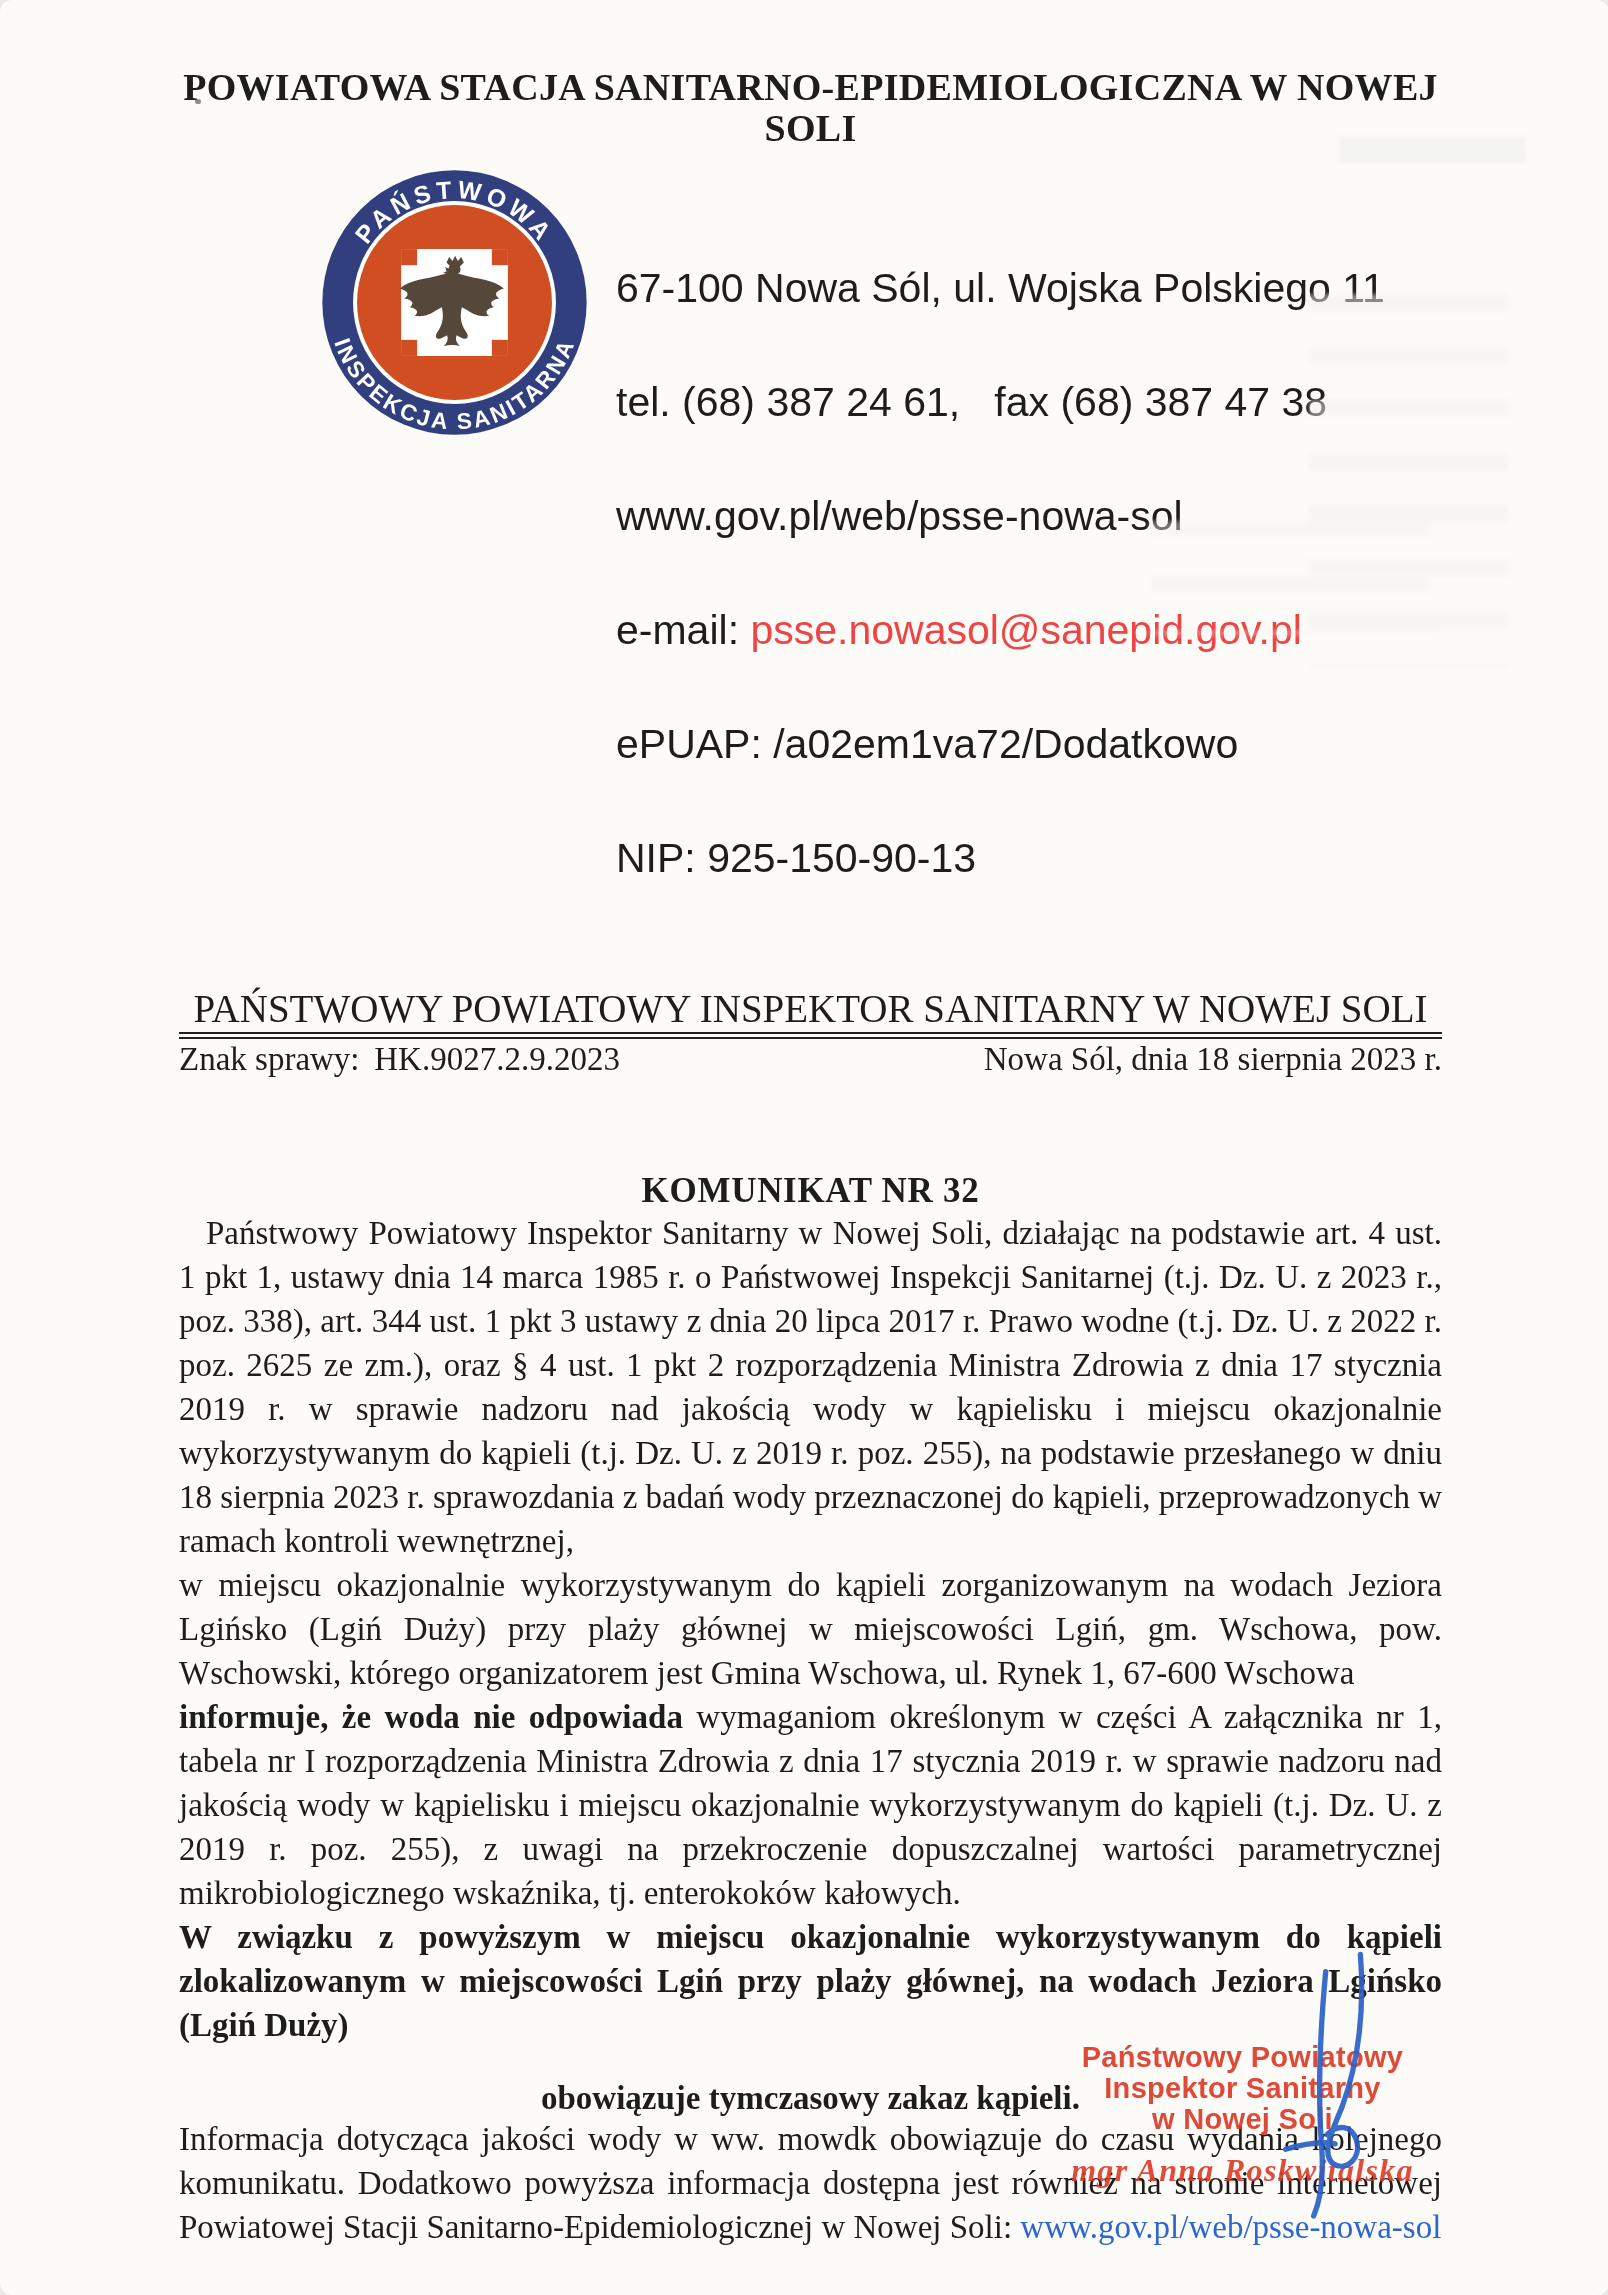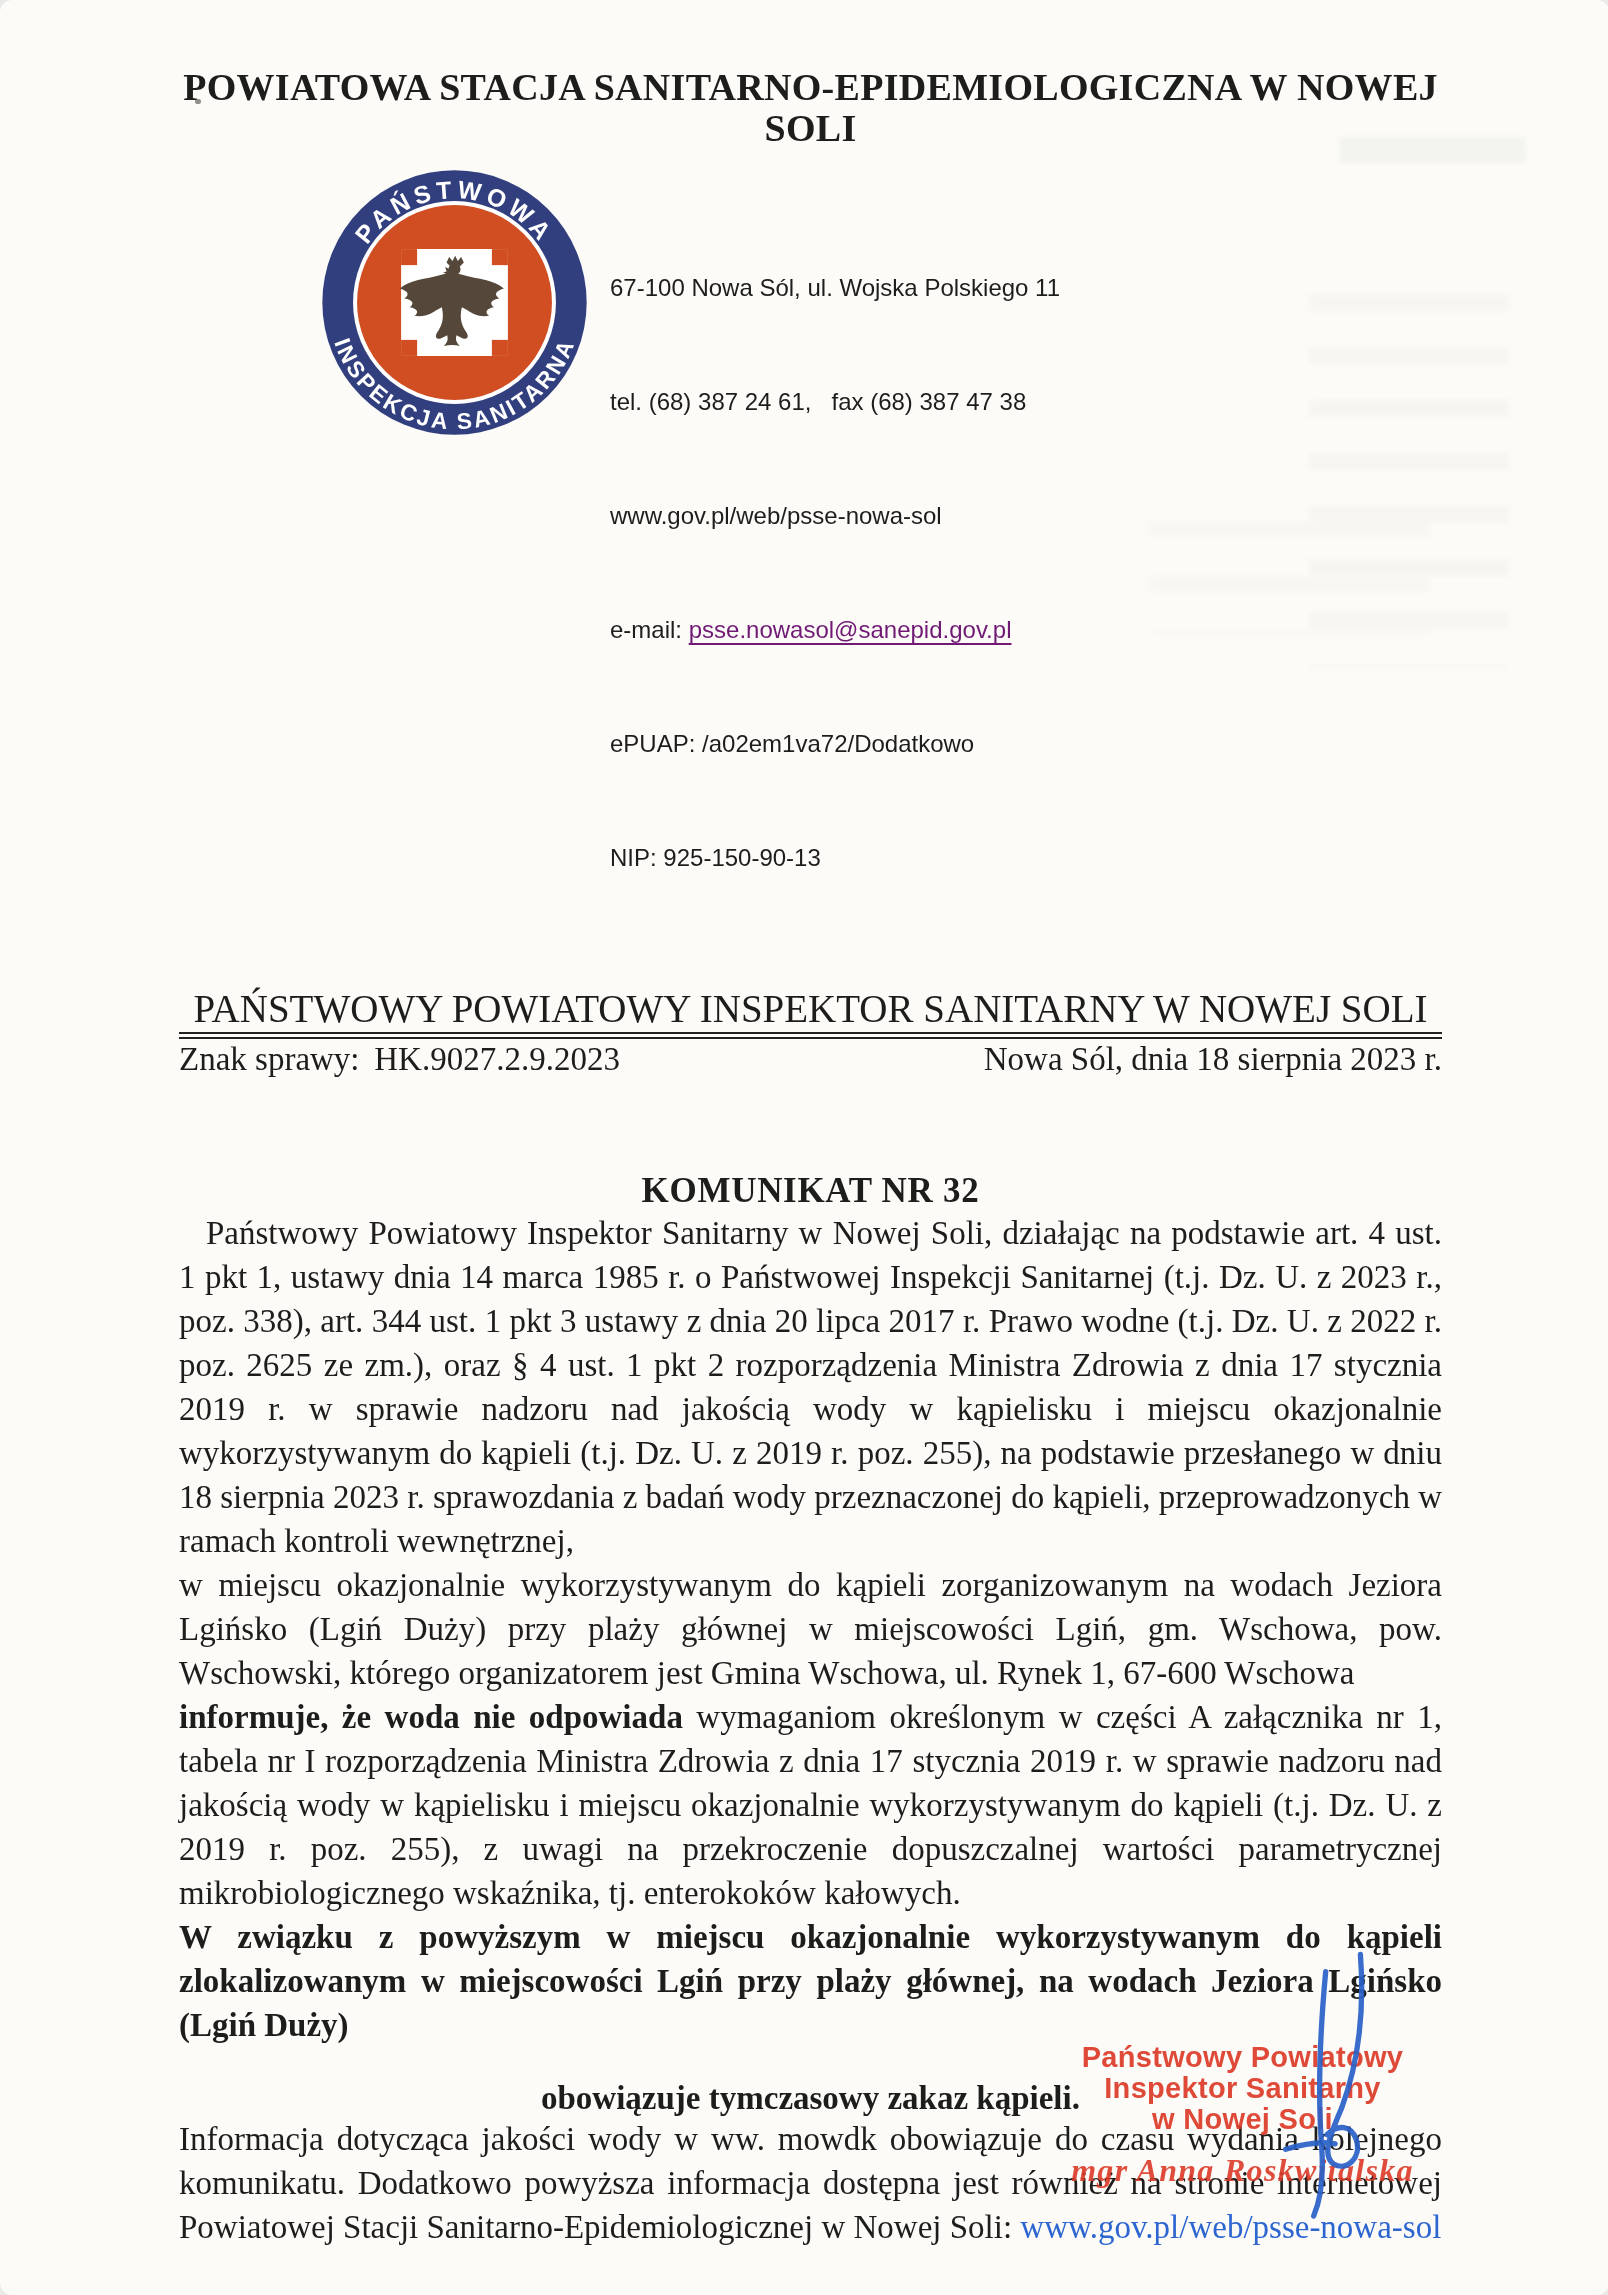--- a/index.html
+++ b/index.html
@@ -20,26 +20,26 @@
     padding-top:67px;
     text-align:center;
     font-weight:bold;
     font-size:38px;
     letter-spacing:0.3px;
     line-height:41px;
   }
   .header-row{display:flex;margin-top:20px;}
   .logo-wrap{width:267px;height:267px;margin-left:142px;flex:0 0 auto;}
   .contact{
-    margin-left:22px;margin-top:24px;
+    margin-left:28px;margin-top:24px;
     font-family:"Liberation Sans", sans-serif;
-    font-size:24px;line-height:38px;
+    font-size:41px;line-height:38px;
     white-space:pre-wrap;
   }
-  .contact .email{color:#701a75;text-decoration:underline;text-decoration-thickness:2px;text-underline-offset:4.7px;}
+  .contact .email{color:#ef4444;text-decoration-thickness:2px;text-underline-offset:4.7px;}
   .inspector-title{
     margin-top:35px;
     text-align:center;
     font-size:39px;
     font-weight:400;
     line-height:41px;
   }
   .double-rule{
     margin-top:2.7px;
     height:7.3px;

